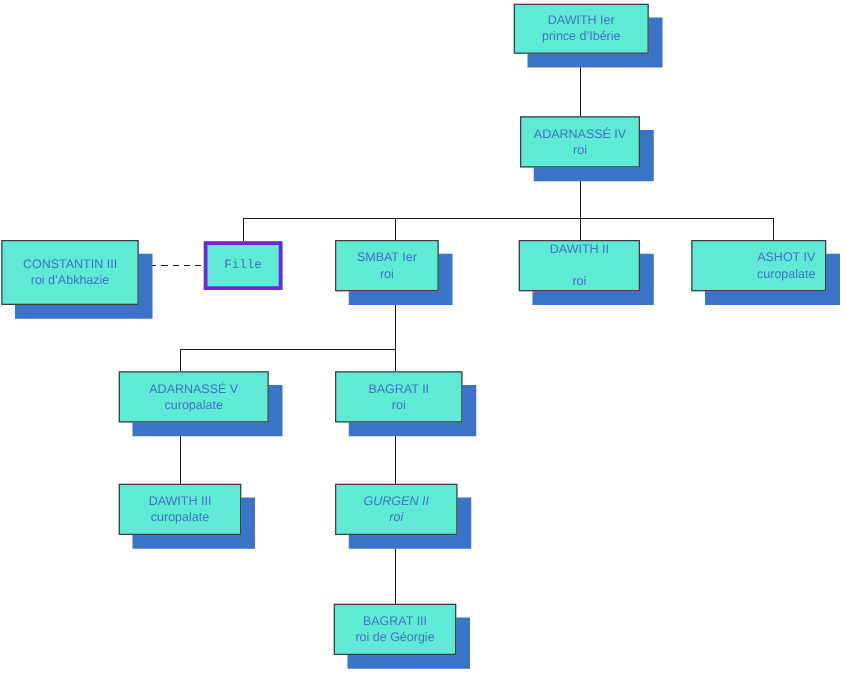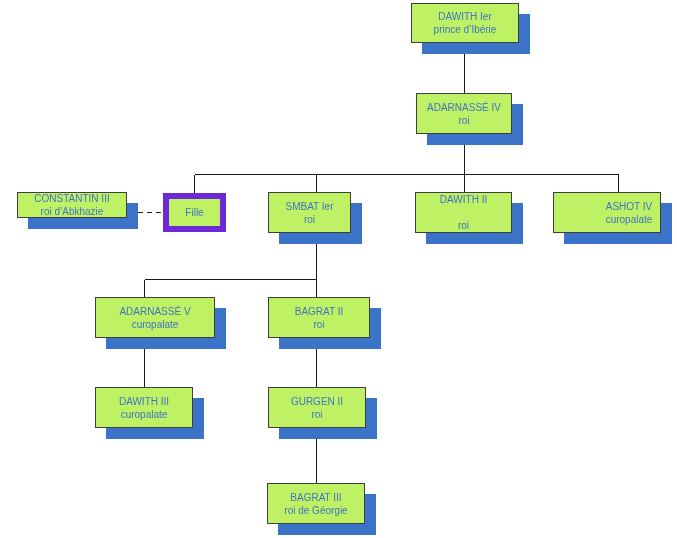--- a/index.html
+++ b/index.html
@@ -12,37 +12,38 @@
     font-family: "Liberation Sans", sans-serif;
   }
   .connector-layer {
     position: absolute;
     left: 0; top: 0;
     width: 677px; height: 538px;
   }
   .node {
     position: absolute;
     box-sizing: border-box;
-    background: #bef264;
+    background: #5eead4;
     border: 1.5px solid #3f3f3f;
     color: #4273c4;
     font-size: 10px;
     line-height: 13px;
     display: flex;
     flex-direction: column;
     align-items: center;
     justify-content: center;
     text-align: center;
     overflow: hidden;
   }
   .node.shadowed {
     box-shadow: 11px 11px 0 0 #3b73c8;
   }
   .node.plain {
-    border: 6px solid #6d28d9;
+    border: 3px solid #6d28d9;
+    font-family: Liberation Mono, monospace;
   }
   .node .title, .node .subtitle {
     display: block;
     width: 100%;
     white-space: nowrap;
   }
 </style>
 </head>
 <body>
 
@@ -65,21 +66,21 @@
     </svg>
   <div id="nodes">
       <div class="node shadowed" style="left: 411px; top: 3px; width: 108px; height: 40px;">
         <span class="title">DAWITH Ier</span>
         <span class="subtitle">prince d’Ibérie</span>
       </div>
       <div class="node shadowed" style="left: 416px; top: 93px; width: 96px; height: 41px;">
         <span class="title">ADARNASSÉ IV</span>
         <span class="subtitle">roi</span>
       </div>
-      <div class="node shadowed" style="left: 1px; top: 192px; width: 110px; height: 26px; margin-left: 16px;">
+      <div class="node shadowed" style="left: 1px; top: 192px; width: 110px; height: 52px;">
         <span class="title">CONSTANTIN III</span>
         <span class="subtitle">roi d’Abkhazie</span>
       </div>
       <div class="node plain" style="left: 163px; top: 193px; width: 63px; height: 39px;">
         <span class="title">Fille</span>
       </div>
       <div class="node shadowed" style="left: 268px; top: 192px; width: 83px; height: 41px;">
         <span class="title">SMBAT Ier</span>
         <span class="subtitle">roi</span>
       </div>
@@ -96,21 +97,21 @@
         <span class="subtitle">curopalate</span>
       </div>
       <div class="node shadowed" style="left: 268px; top: 297px; width: 102px; height: 41px;">
         <span class="title">BAGRAT II</span>
         <span class="subtitle">roi</span>
       </div>
       <div class="node shadowed" style="left: 95px; top: 387px; width: 98px; height: 41px; align-items: center;">
         <span class="title">DAWITH III</span>
         <span class="subtitle">curopalate</span>
       </div>
-      <div class="node shadowed" style="left: 268px; top: 387px; width: 98px; height: 41px;">
+      <div class="node shadowed" style="left: 268px; top: 387px; width: 98px; height: 41px; font-style: italic;">
         <span class="title">GURGEN II</span>
         <span class="subtitle">roi</span>
       </div>
       <div class="node shadowed" style="left: 267px; top: 483px; width: 98px; height: 41px;">
         <span class="title">BAGRAT III</span>
         <span class="subtitle">roi de Géorgie</span>
       </div>
     </div>
 </div>
 

